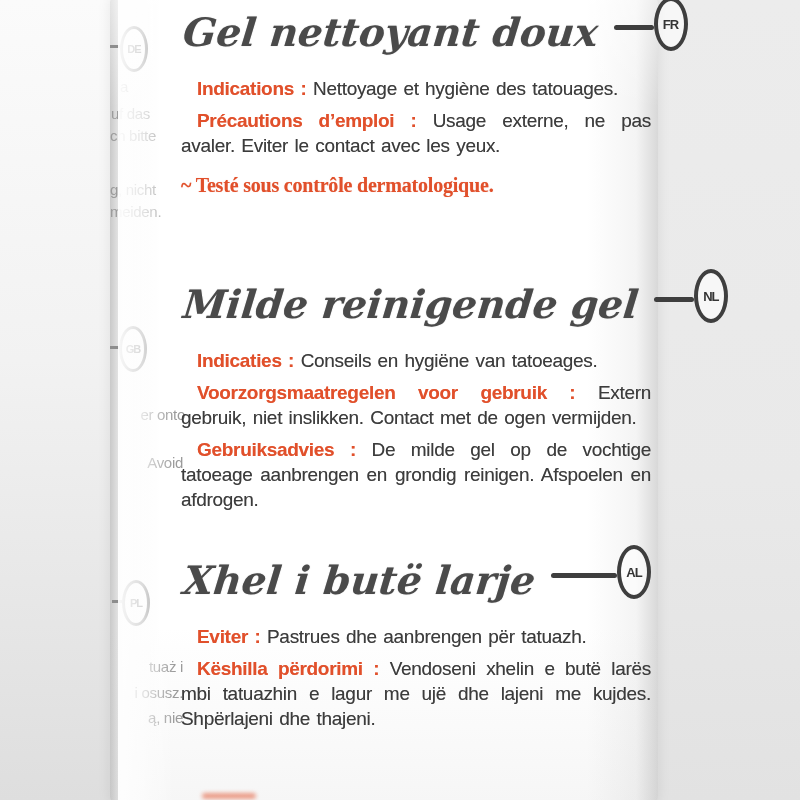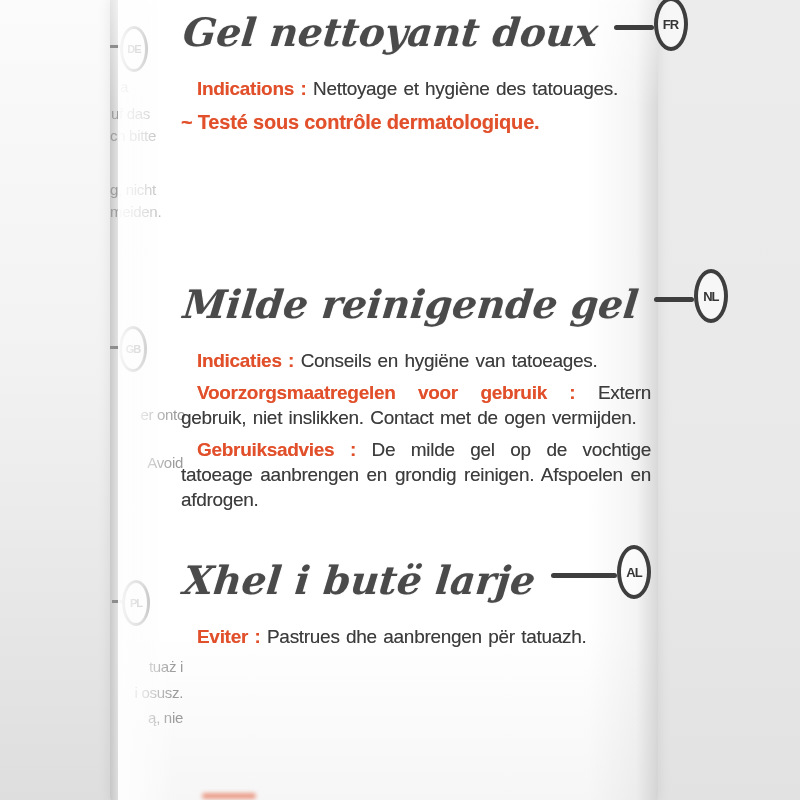--- a/index.html
+++ b/index.html
@@ -47,22 +47,22 @@
     font-weight:bold;font-size:13px;letter-spacing:-1px;color:#353535;
     position:relative;top:-8px;background:rgba(255,255,255,.6);
   }
   .para{
     margin:0 0 7px;font-size:19px;line-height:25px;text-align:justify;
     letter-spacing:-0.3px;word-spacing:1.5px;color:#3c3c3c;
     text-shadow:0 0 .6px rgba(60,60,60,.5);
   }
   .lbl{color:#e1502b;font-weight:bold;text-shadow:0 0 .6px rgba(225,80,43,.5);margin-left:16px;}
   .note{
-    margin-top:10px;font-size:20px;font-weight:bold;color:#e1502b;
-    letter-spacing:-0.2px;text-shadow:0 0 .7px rgba(225,80,43,.5);
+    margin-top:16px;font-size:20px;font-weight:bold;color:#e1502b;
+    letter-spacing:-0.2px;text-shadow:0 0 .7px rgba(225,80,43,.5);font-family:Liberation Serif, serif;
   }
   
   .frag{position:absolute;z-index:2;color:#9b9b9b;filter:blur(0.7px);}
   .frag .fbadge{
     position:absolute;width:22px;height:40px;border:3.5px solid #7e7e7e;border-radius:50%;
     display:flex;align-items:center;justify-content:center;
     font-weight:bold;font-size:11px;letter-spacing:-1px;color:#6f6f6f;
   }
   .frag .stub{position:absolute;height:3px;background:#8d8d8d;}
   .frag .fline{position:absolute;font-size:15px;line-height:16px;letter-spacing:-0.3px;white-space:nowrap;}
@@ -112,20 +112,24 @@
     <div class="section" id="sec-fr">
       <div class="title-row">
         <span class="script-title">Gel nettoyant doux</span>
         <span class="rule"></span>
         <span class="badge">FR</span>
       </div>
       <p class="para">
         <span class="lbl">Indications :</span>
         <span>Nettoyage et hygiène des tatouages.</span>
       </p>
+      <p class="para">
+        <span class="lbl">Précautions d’emploi :</span>
+        <span>Usage externe, ne pas avaler. Eviter le contact avec les yeux.</span>
+      </p>
       <div class="note">~ Testé sous contrôle dermatologique.</div>
     </div>
 
     <div class="section" id="sec-nl">
       <div class="title-row">
         <span class="script-title">Milde reinigende gel</span>
         <span class="rule"></span>
         <span class="badge">NL</span>
       </div>
       <p class="para">
@@ -145,16 +149,20 @@
     <div class="section" id="sec-al">
       <div class="title-row">
         <span class="script-title">Xhel i butë larje</span>
         <span class="rule"></span>
         <span class="badge">AL</span>
       </div>
       <p class="para">
         <span class="lbl">Eviter :</span>
         <span>Pastrues dhe aanbrengen për tatuazh.</span>
       </p>
+      <p class="para">
+        <span class="lbl">Këshilla përdorimi :</span>
+        <span>Vendoseni xhelin e butë larës mbi tatuazhin e lagur me ujë dhe lajeni me kujdes. Shpërlajeni dhe thajeni.</span>
+      </p>
     </div>
 
   </div>
 </div>
 
 </body></html>

